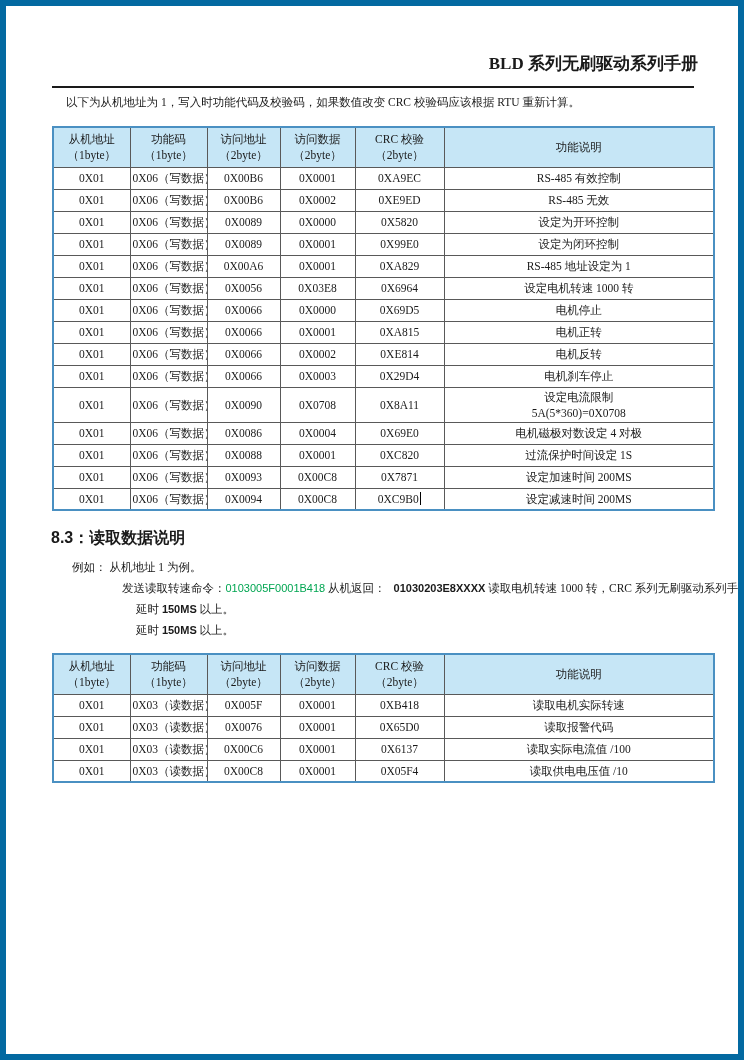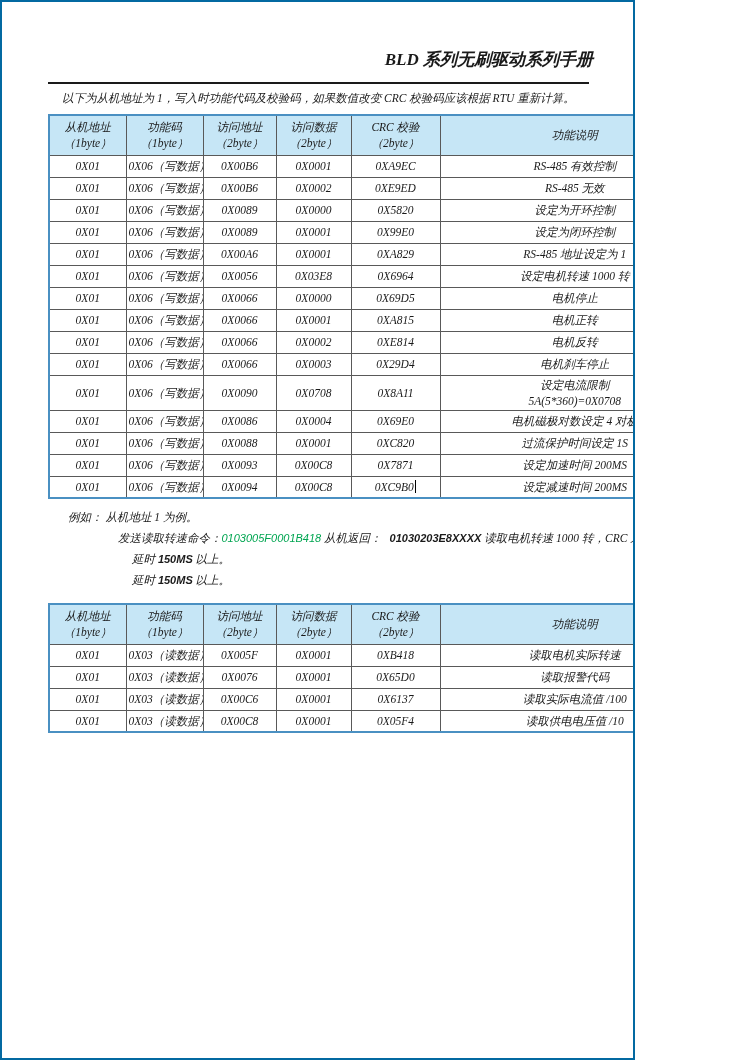--- a/index.html
+++ b/index.html
@@ -5,27 +5,26 @@
   :root{
     --header-fill:#c6e6f6;
     --command-green:#00a551;
     --table-border:#595959;
     --table-outer:#4a90c2;
   }
   *{box-sizing:border-box;}
   html,body{margin:0;padding:0;background:#ffffff;}
   .page{
     position:relative;
-    width:635px;height:1060px;
+    width:744px;height:1060px;
     background:#ffffff;
-    border:2px solid #0369a1;
+    border:6px solid #0369a1;
     font-family:"Liberation Serif","DejaVu Serif",serif;
     color:#1a1a1a;
     overflow:hidden;
-    font-style:italic;
   }
   .doc-title{
     margin:46px 40px 0 0;
     text-align:right;
     font-size:17px;
     font-weight:bold;
     line-height:24px;
     font-family:"Liberation Serif","DejaVu Serif",serif;
   }
   .title-rule{
@@ -35,21 +34,21 @@
   }
   .intro{
     margin:7px 44px 6px 60px;
     font-size:11.5px;
     line-height:15px;
   }
   table.data-table{
     border-collapse:collapse;
     table-layout:fixed;
     width:661px;
-    margin:8px 0 0 46px;
+    margin:16px 0 0 46px;
     font-size:11.5px;
     border:2px solid var(--table-outer);
     padding-left:21px;
   }
   table.data-table th,
   table.data-table td{
     border:1px solid var(--table-border);
     text-align:center;
     padding:1px 2px;
     overflow:hidden;
@@ -286,20 +285,21 @@
           <td>0X01</td>
           <td>0X06（写数据）</td>
           <td>0X0094</td>
           <td>0X00C8</td>
           <td>0XC9B0<span class="text-cursor"></span></td>
           <td>设定减速时间 200MS</td>
         </tr>
       </tbody>
   </table>
 
+  <h2 class="section-heading">8.3：读取数据说明</h2>
 
   <div class="example">
     <p>例如： 从机地址 1 为例。</p>
 
     <p class="cmd-line"><span>发送读取转速命令：</span><span class="code-green">0103005F0001B418</span><span> 从机返回：</span><span class="code-bold">01030203E8XXXX</span><span> 读取电机转速 1000 转，CRC 系列无刷驱动系列手册</span></p>
     <p class="delay-line"><span>延时 </span><span class="num-bold">150MS</span><span> 以上。</span></p>
 
     <p class="delay-line"><span>延时 </span><span class="num-bold">150MS</span><span> 以上。</span></p>
   </div>
 

